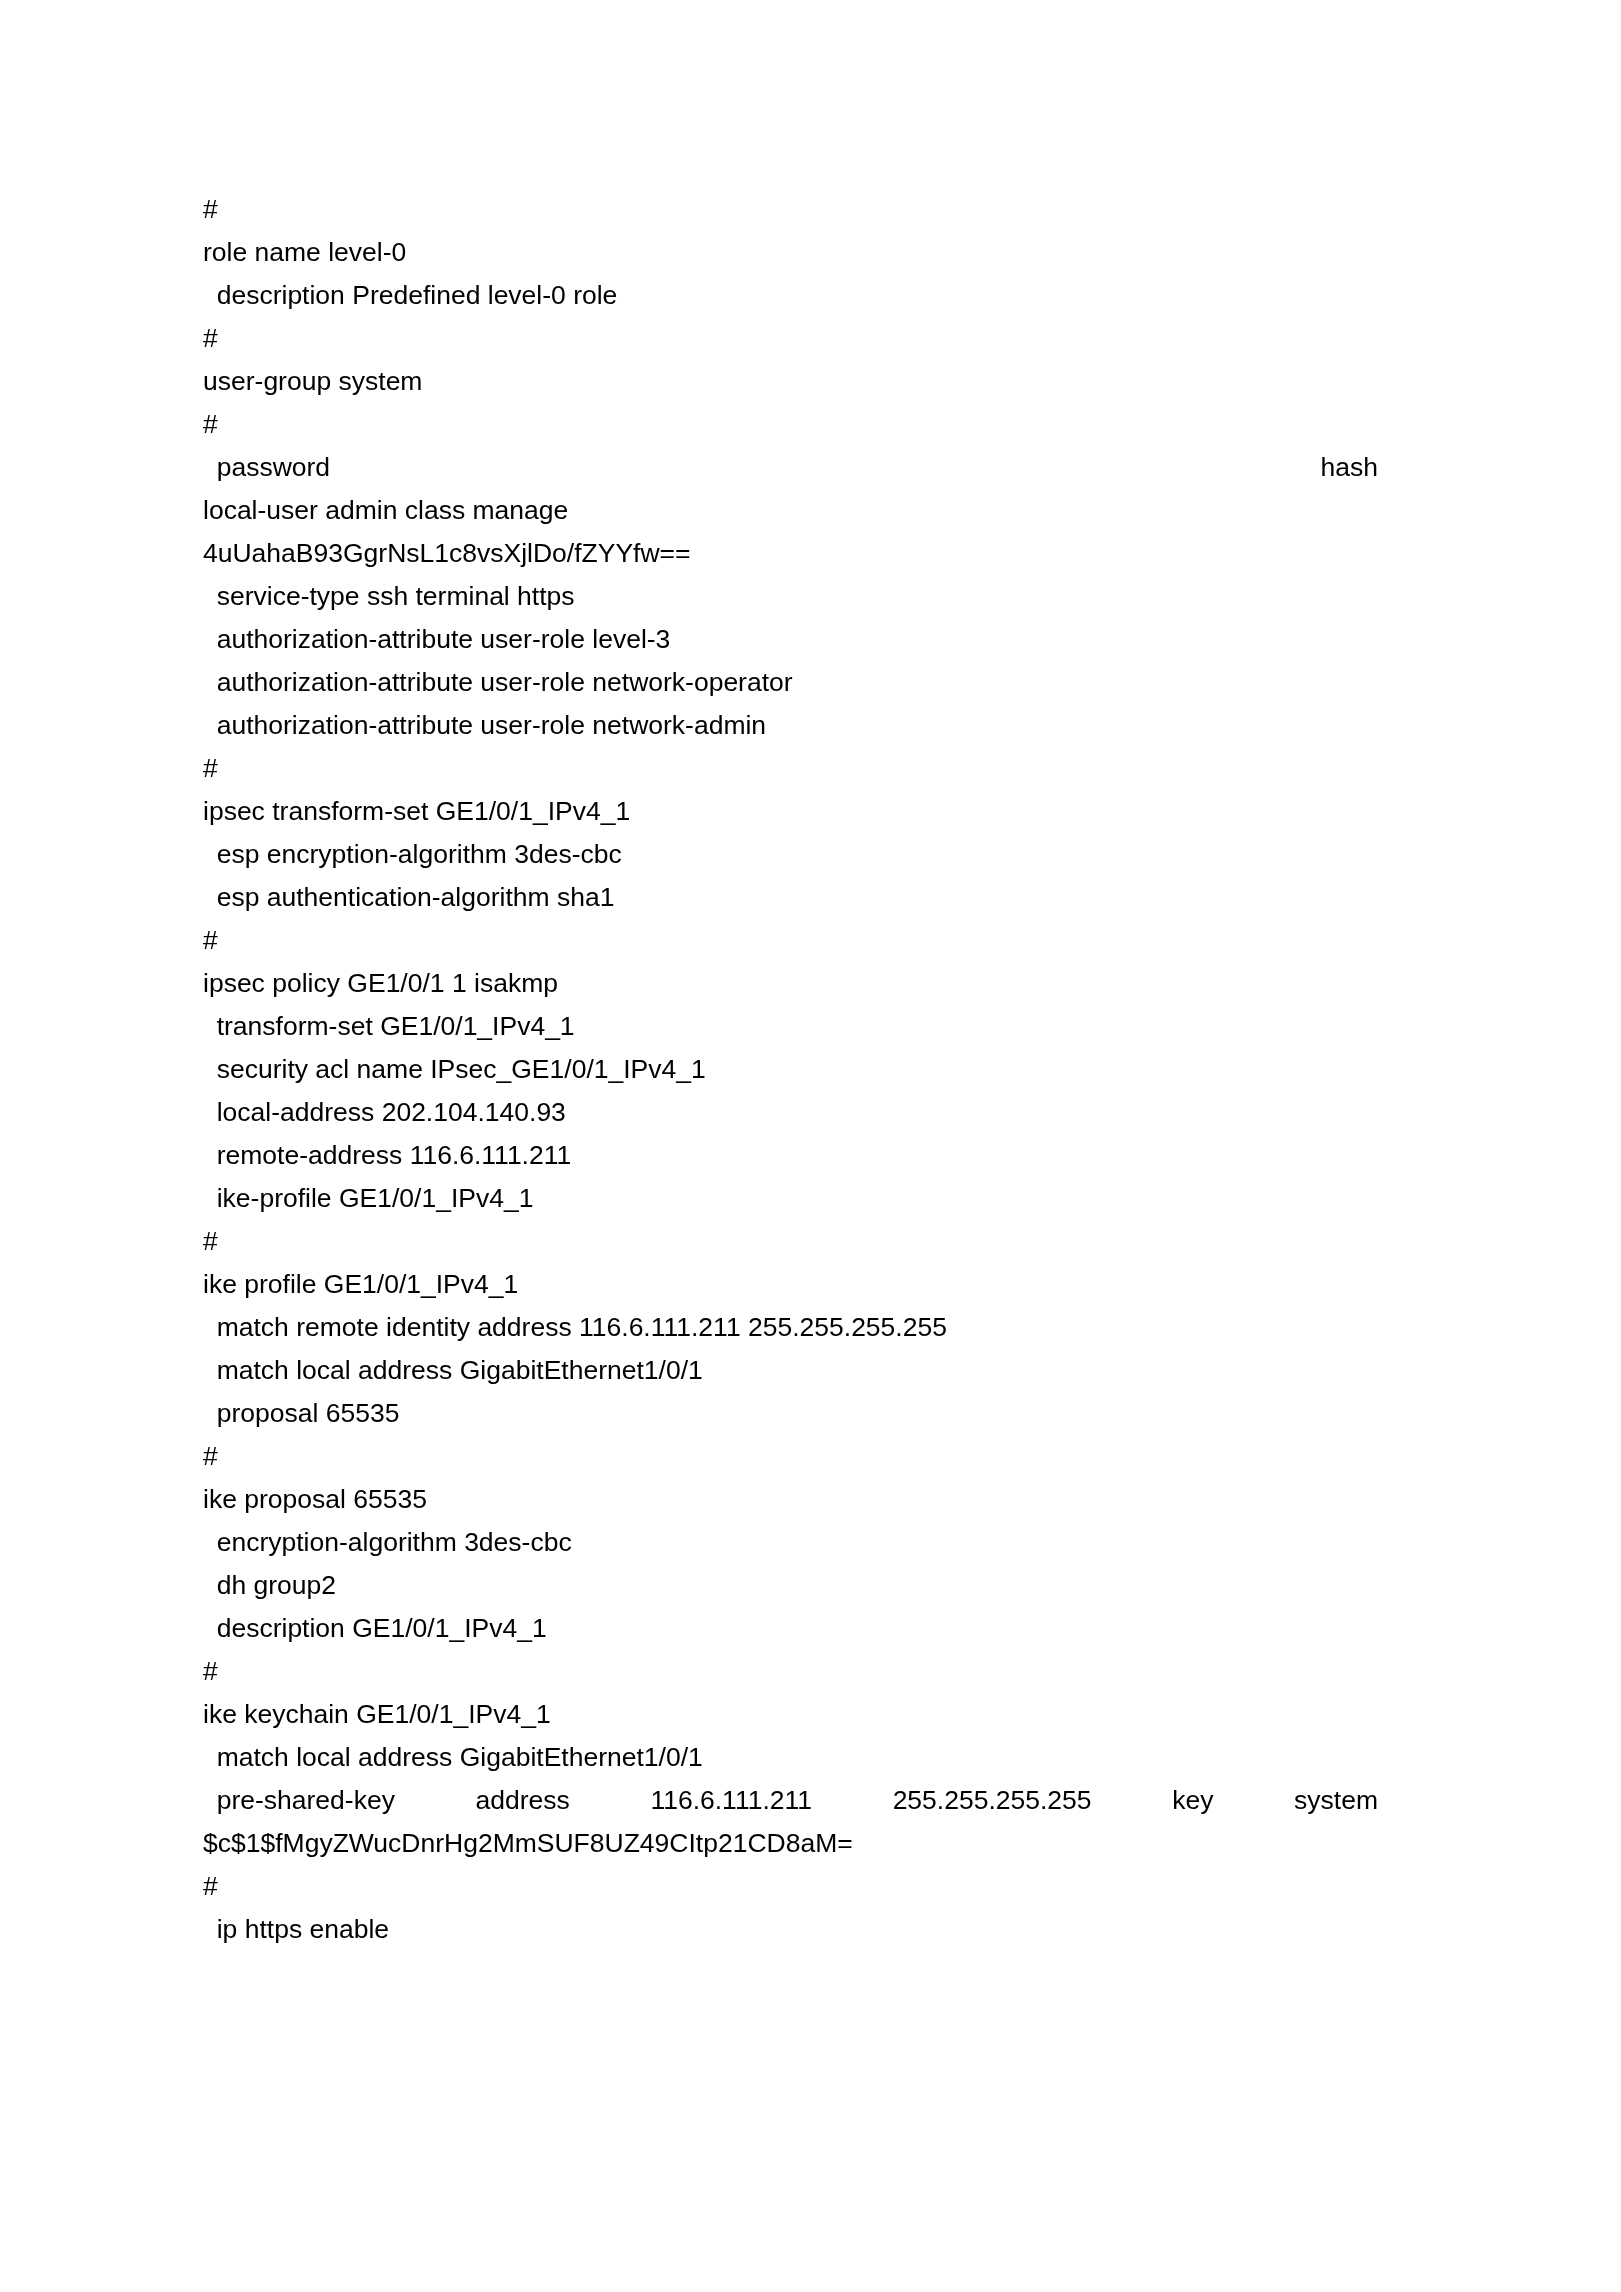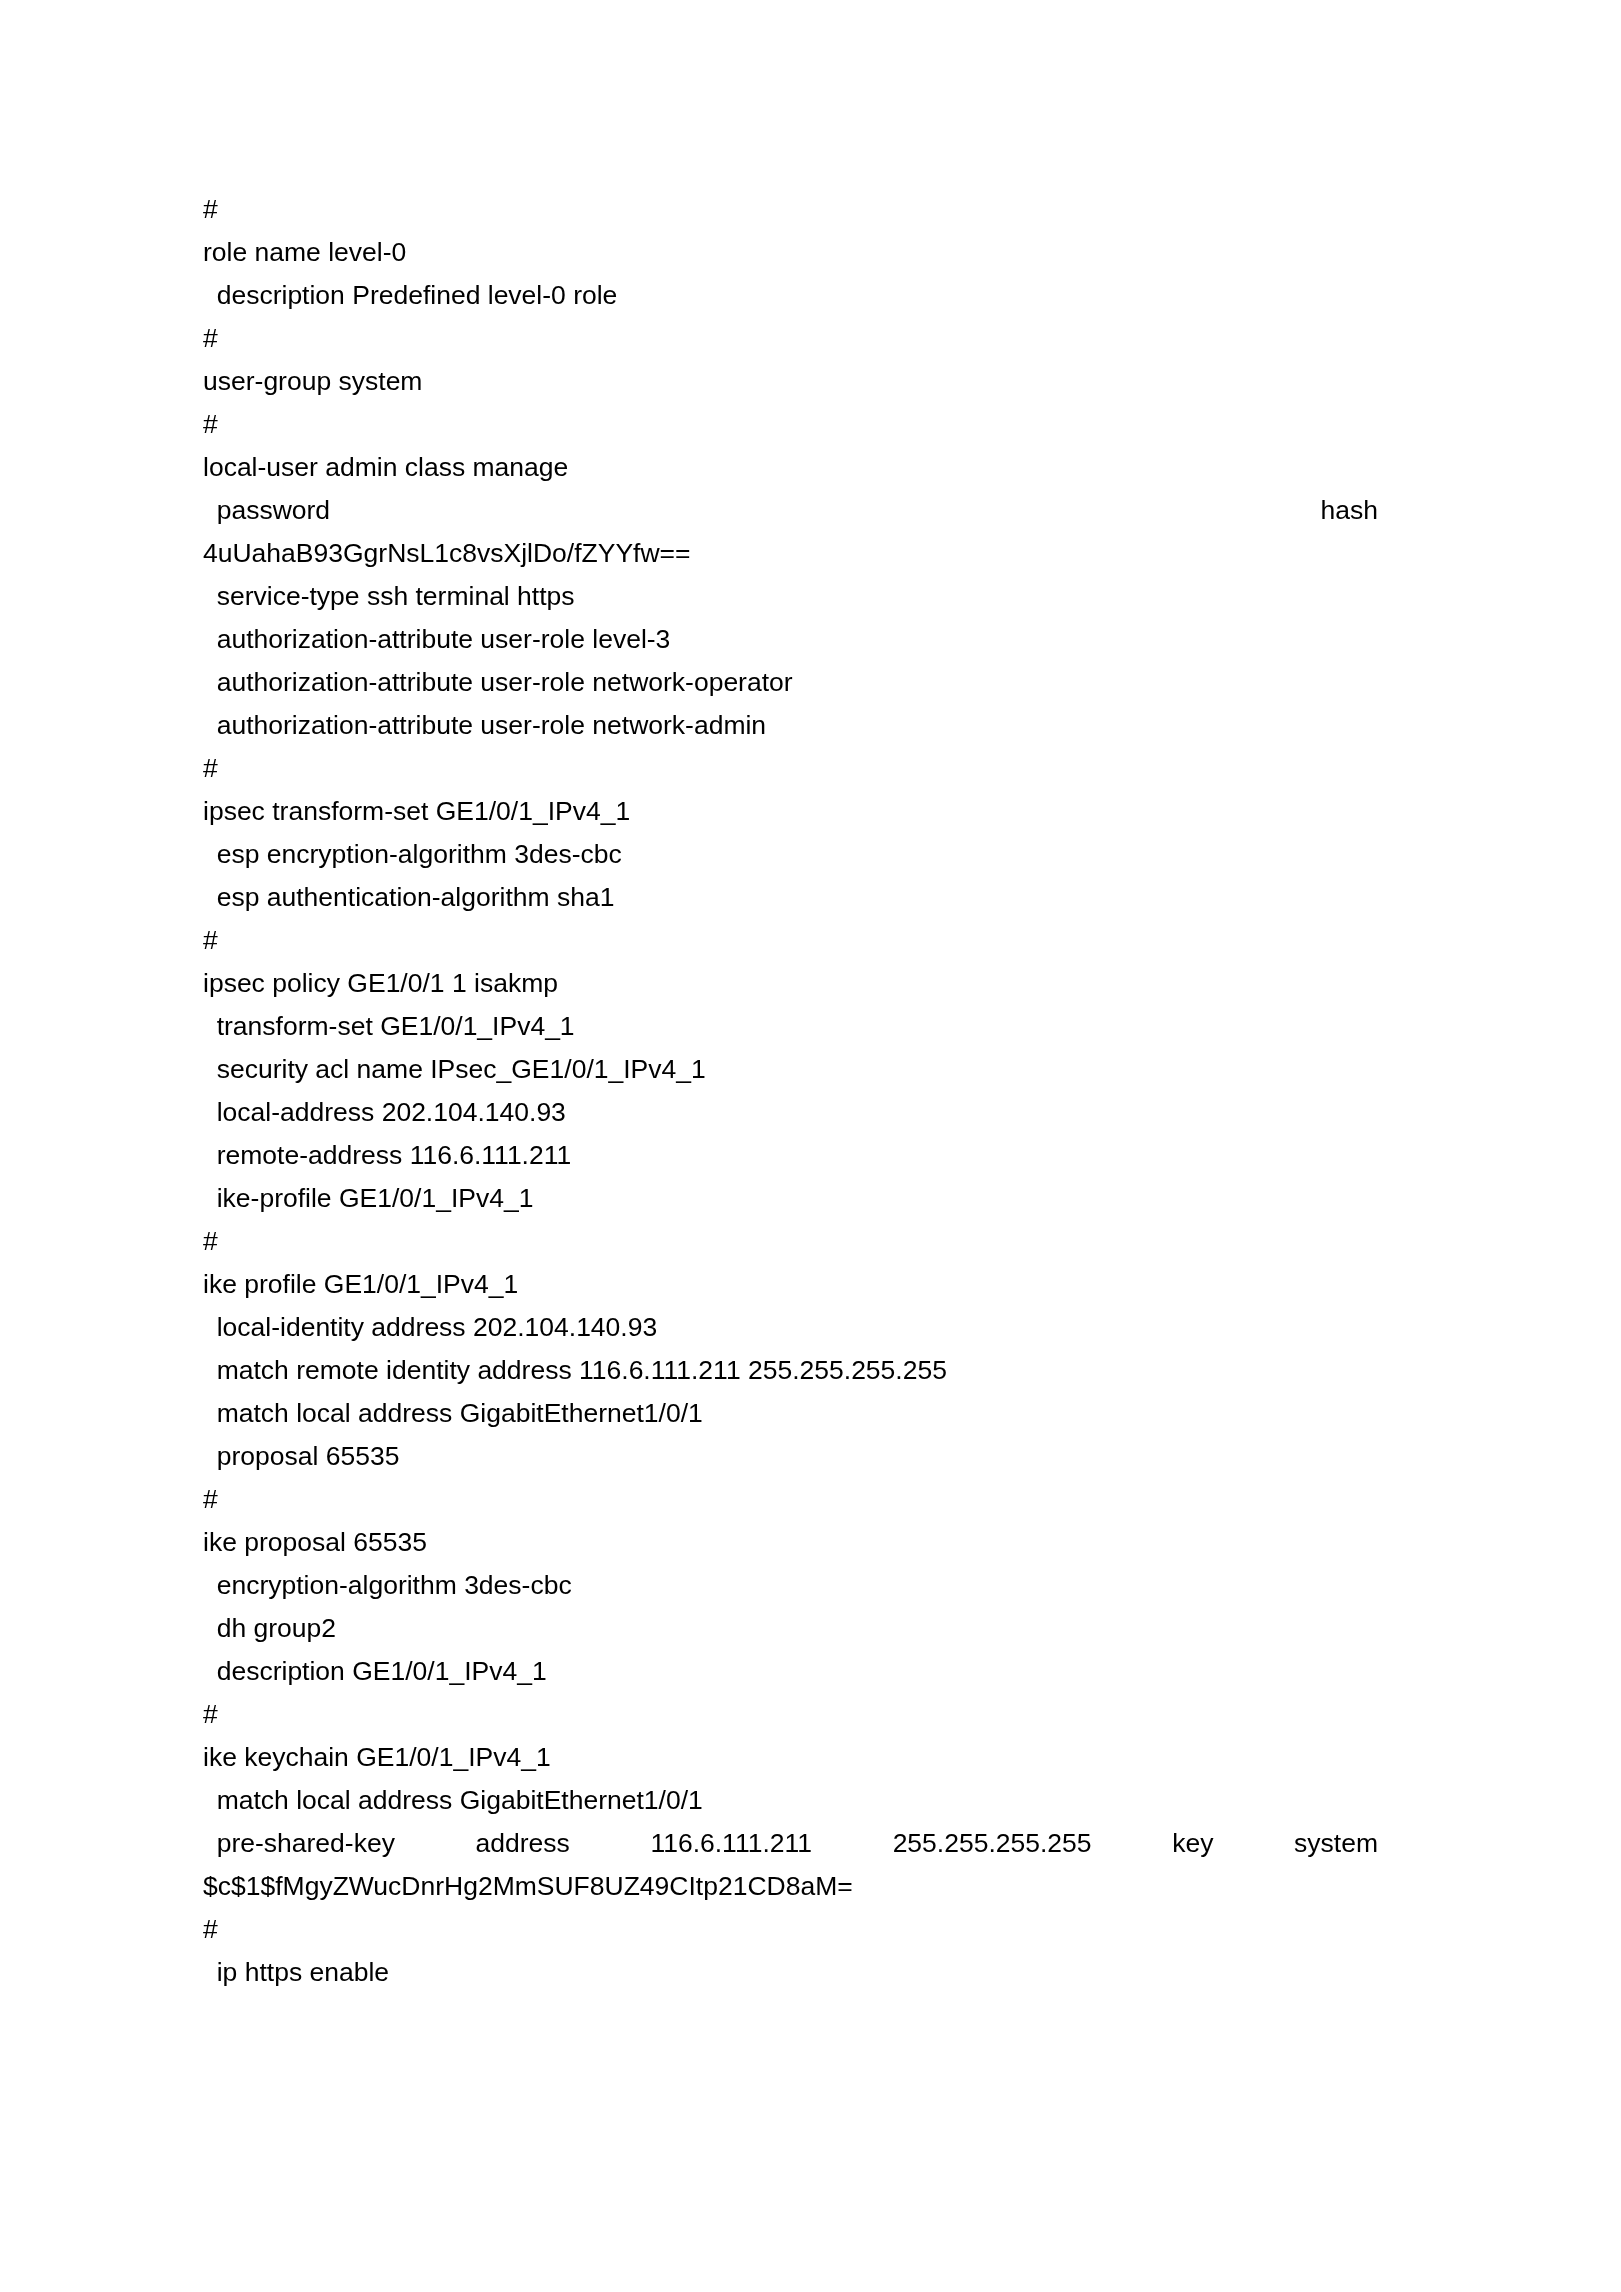--- a/index.html
+++ b/index.html
@@ -52,44 +52,43 @@
 <body>
 
 <div class="doc-page">
   <div class="doc-body" id="doc-body">
       <div class="line">#</div>
       <div class="line">role name level-0</div>
       <div class="line indent">description Predefined level-0 role</div>
       <div class="line">#</div>
       <div class="line">user-group system</div>
       <div class="line">#</div>
-      <div class="line">local-user admin class manage</div>
       <div class="line indent justify">
         <span>password</span>
         <span>hash</span>
       </div>
+      <div class="line">local-user admin class manage</div>
       <div class="line">4uUahaB93GgrNsL1c8vsXjlDo/fZYYfw==</div>
       <div class="line indent">service-type ssh terminal https</div>
       <div class="line indent">authorization-attribute user-role level-3</div>
       <div class="line indent">authorization-attribute user-role network-operator</div>
       <div class="line indent">authorization-attribute user-role network-admin</div>
       <div class="line">#</div>
       <div class="line">ipsec transform-set GE1/0/1_IPv4_1</div>
       <div class="line indent">esp encryption-algorithm 3des-cbc</div>
       <div class="line indent">esp authentication-algorithm sha1</div>
       <div class="line">#</div>
       <div class="line">ipsec policy GE1/0/1 1 isakmp</div>
       <div class="line indent">transform-set GE1/0/1_IPv4_1</div>
       <div class="line indent">security acl name IPsec_GE1/0/1_IPv4_1</div>
       <div class="line indent">local-address 202.104.140.93</div>
       <div class="line indent">remote-address 116.6.111.211</div>
       <div class="line indent">ike-profile GE1/0/1_IPv4_1</div>
       <div class="line">#</div>
       <div class="line">ike profile GE1/0/1_IPv4_1</div>
-      <div class="line indent">local-identity address 202.104.140.93</div>
       <div class="line indent">match remote identity address 116.6.111.211 255.255.255.255</div>
       <div class="line indent">match local address GigabitEthernet1/0/1</div>
       <div class="line indent">proposal 65535</div>
       <div class="line">#</div>
       <div class="line">ike proposal 65535</div>
       <div class="line indent">encryption-algorithm 3des-cbc</div>
       <div class="line indent">dh group2</div>
       <div class="line indent">description GE1/0/1_IPv4_1</div>
       <div class="line">#</div>
       <div class="line">ike keychain GE1/0/1_IPv4_1</div>

